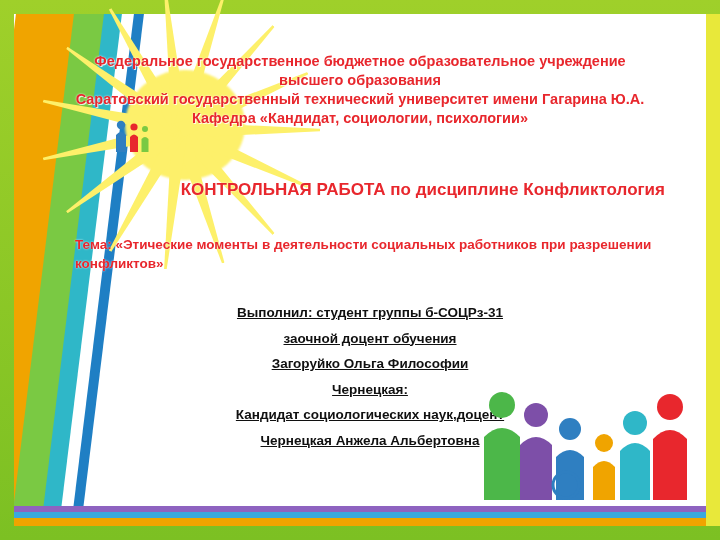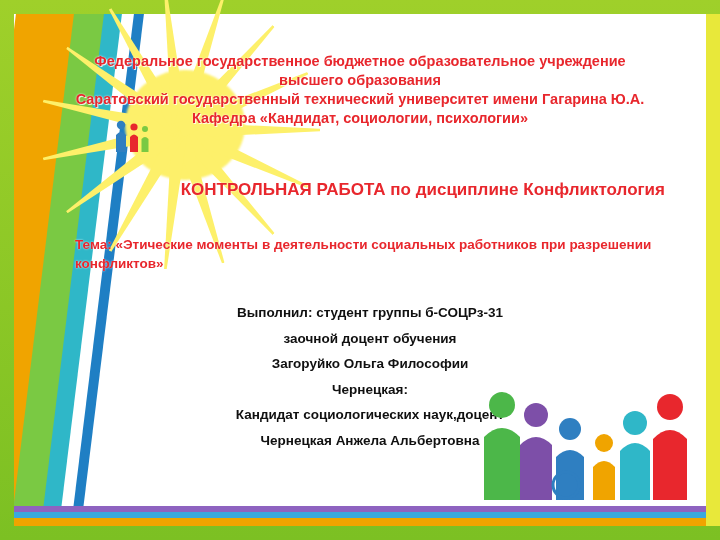--- a/index.html
+++ b/index.html
@@ -138,20 +138,21 @@
 
   .authors {
     position: absolute;
     left: 120px; top: 300px;
     width: 500px;
     text-align: center;
     color: #101010;
     font-weight: bold;
     font-size: 13.5px;
     line-height: 25.5px;
+    text-decoration: underline;
   }
 
   
   .people {
     position: absolute;
     right: 18px; bottom: 40px;
     width: 240px; height: 115px;
   }
 </style>
 </head>

